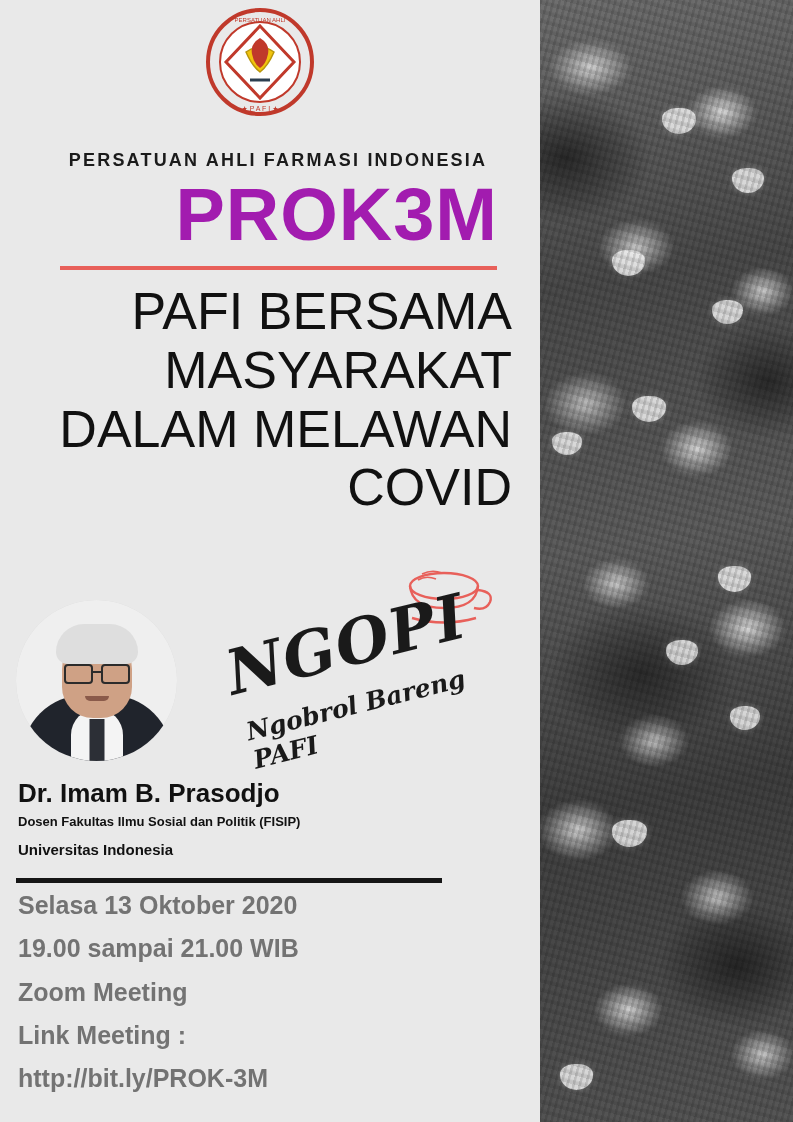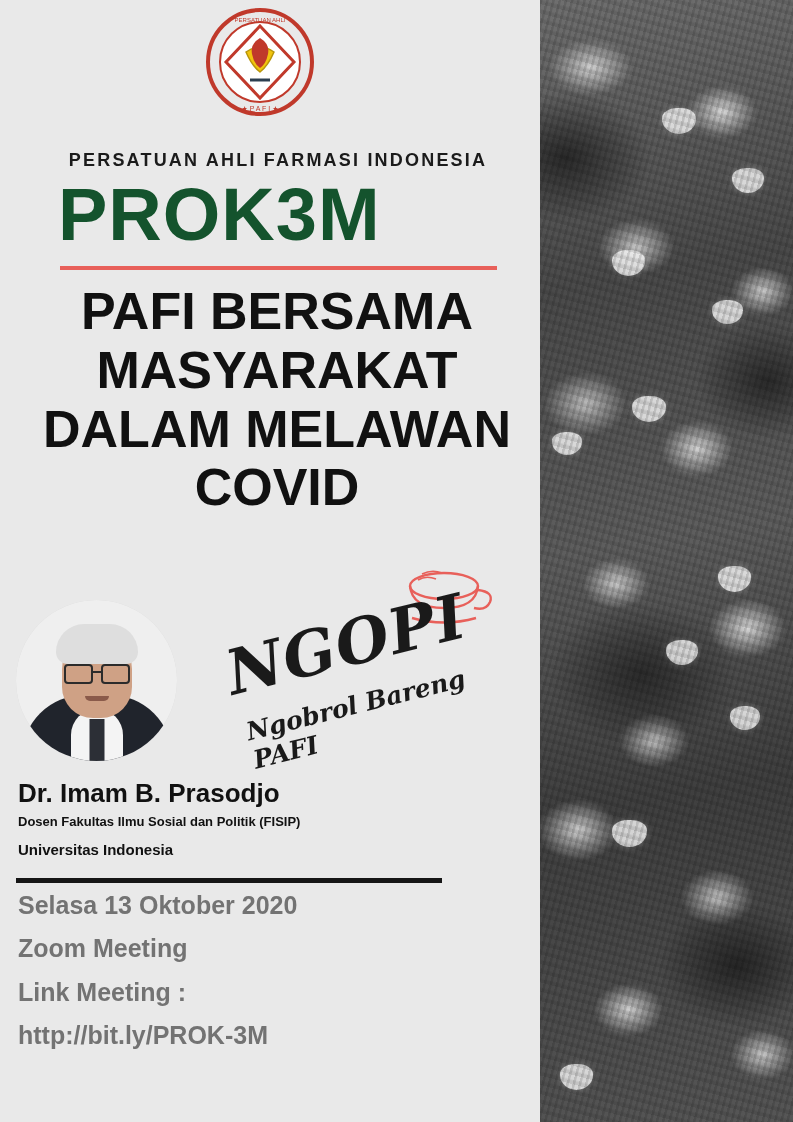--- a/index.html
+++ b/index.html
@@ -96,43 +96,43 @@
     font-size: 18px;
     font-weight: bold;
     letter-spacing: 2.2px;
     color: #1b1b1b;
   }
   .title-main {
     position: absolute;
     top: 178px;
     left: 58px;
     width: 440px;
-    text-align: left;
+    text-align: right;
     font-size: 74px;
     font-weight: bold;
     letter-spacing: 1px;
-    color: #14532d;
+    color: #a21caf;
     line-height: 1;
   }
   .rule-red {
     position: absolute;
     top: 266px;
     left: 60px;
     width: 437px;
     height: 4px;
     background: #e8605a;
   }
   .title-sub {
     position: absolute;
     top: 282px;
     left: 42px;
     width: 470px;
-    text-align: center;
+    text-align: right;
     font-size: 52px;
-    font-weight: bold;
+    font-weight: normal;
     color: #111111;
     line-height: 1.13;
   }
 
   
   .ngopi-block {
     position: absolute;
     top: 560px;
     left: 218px;
     width: 320px;
@@ -399,18 +399,19 @@
   </div>
 
   <div class="speaker-name">Dr. Imam B. Prasodjo</div>
   <div class="speaker-role1">Dosen Fakultas Ilmu Sosial dan Politik (FISIP)</div>
   <div class="speaker-role2">Universitas Indonesia</div>
 
   <div class="rule-black"></div>
 
   <div class="details">
     <div class="line">Selasa 13 Oktober 2020</div>
+    <div class="line">19.00 sampai 21.00 WIB</div>
     <div class="line">Zoom Meeting</div>
     <div class="line">Link Meeting :</div>
     <div class="line">http://bit.ly/PROK-3M</div>
   </div>
 
 </div>
 
 </body></html>

